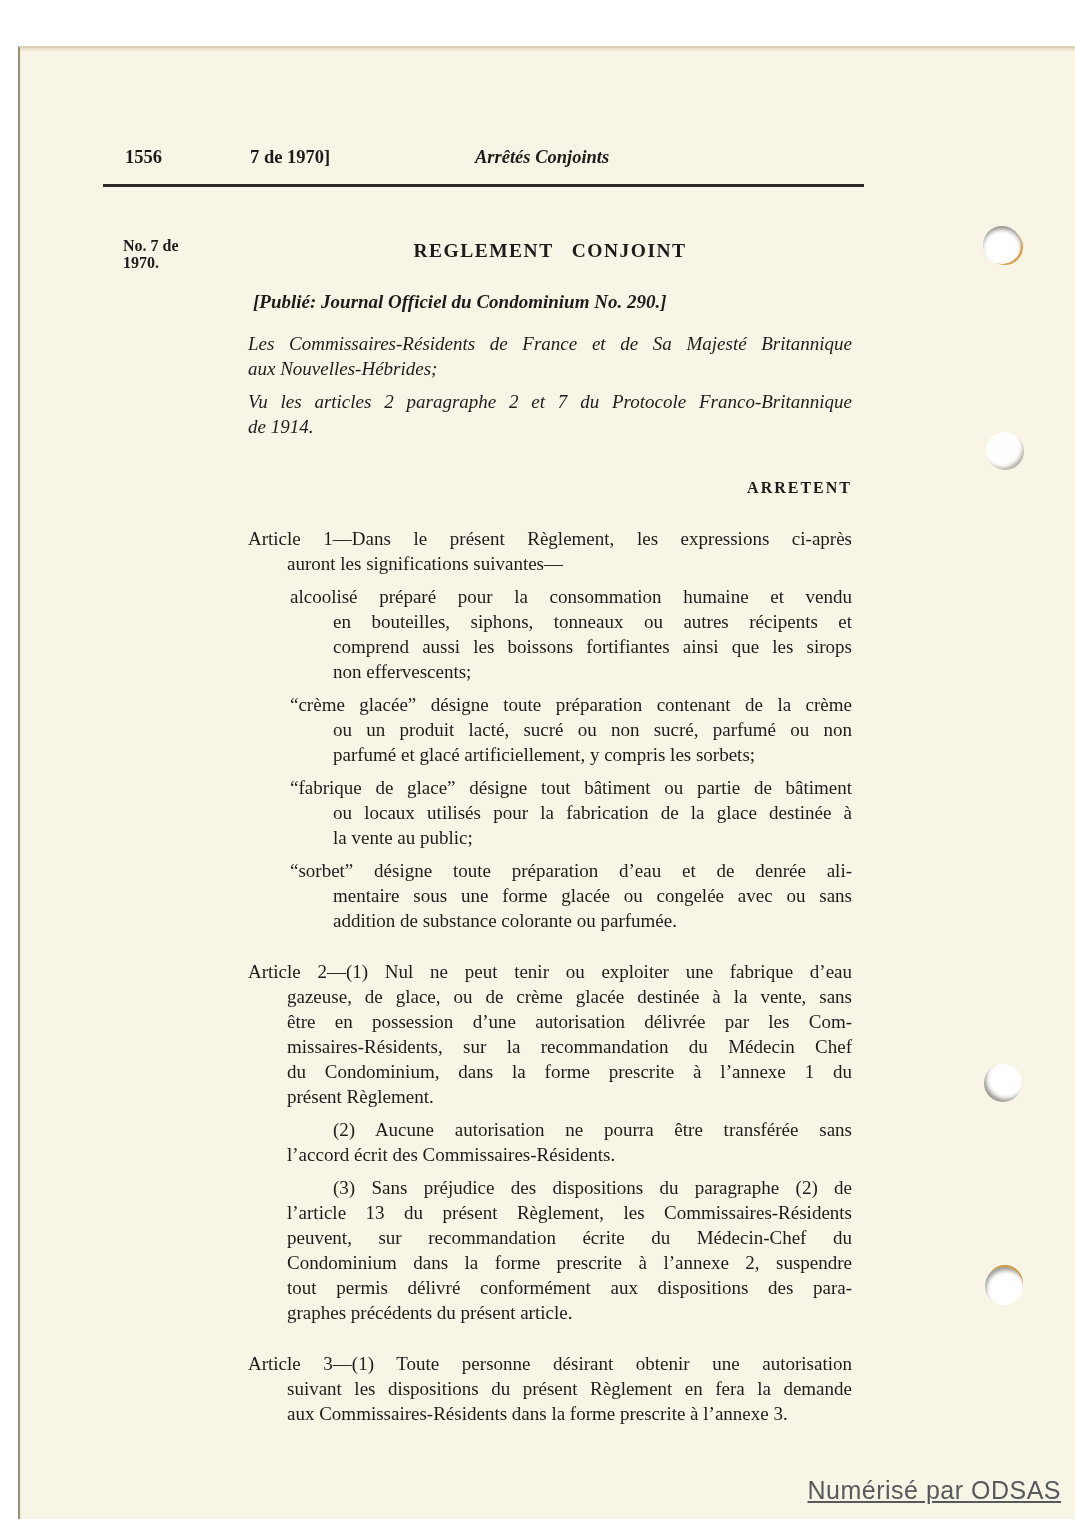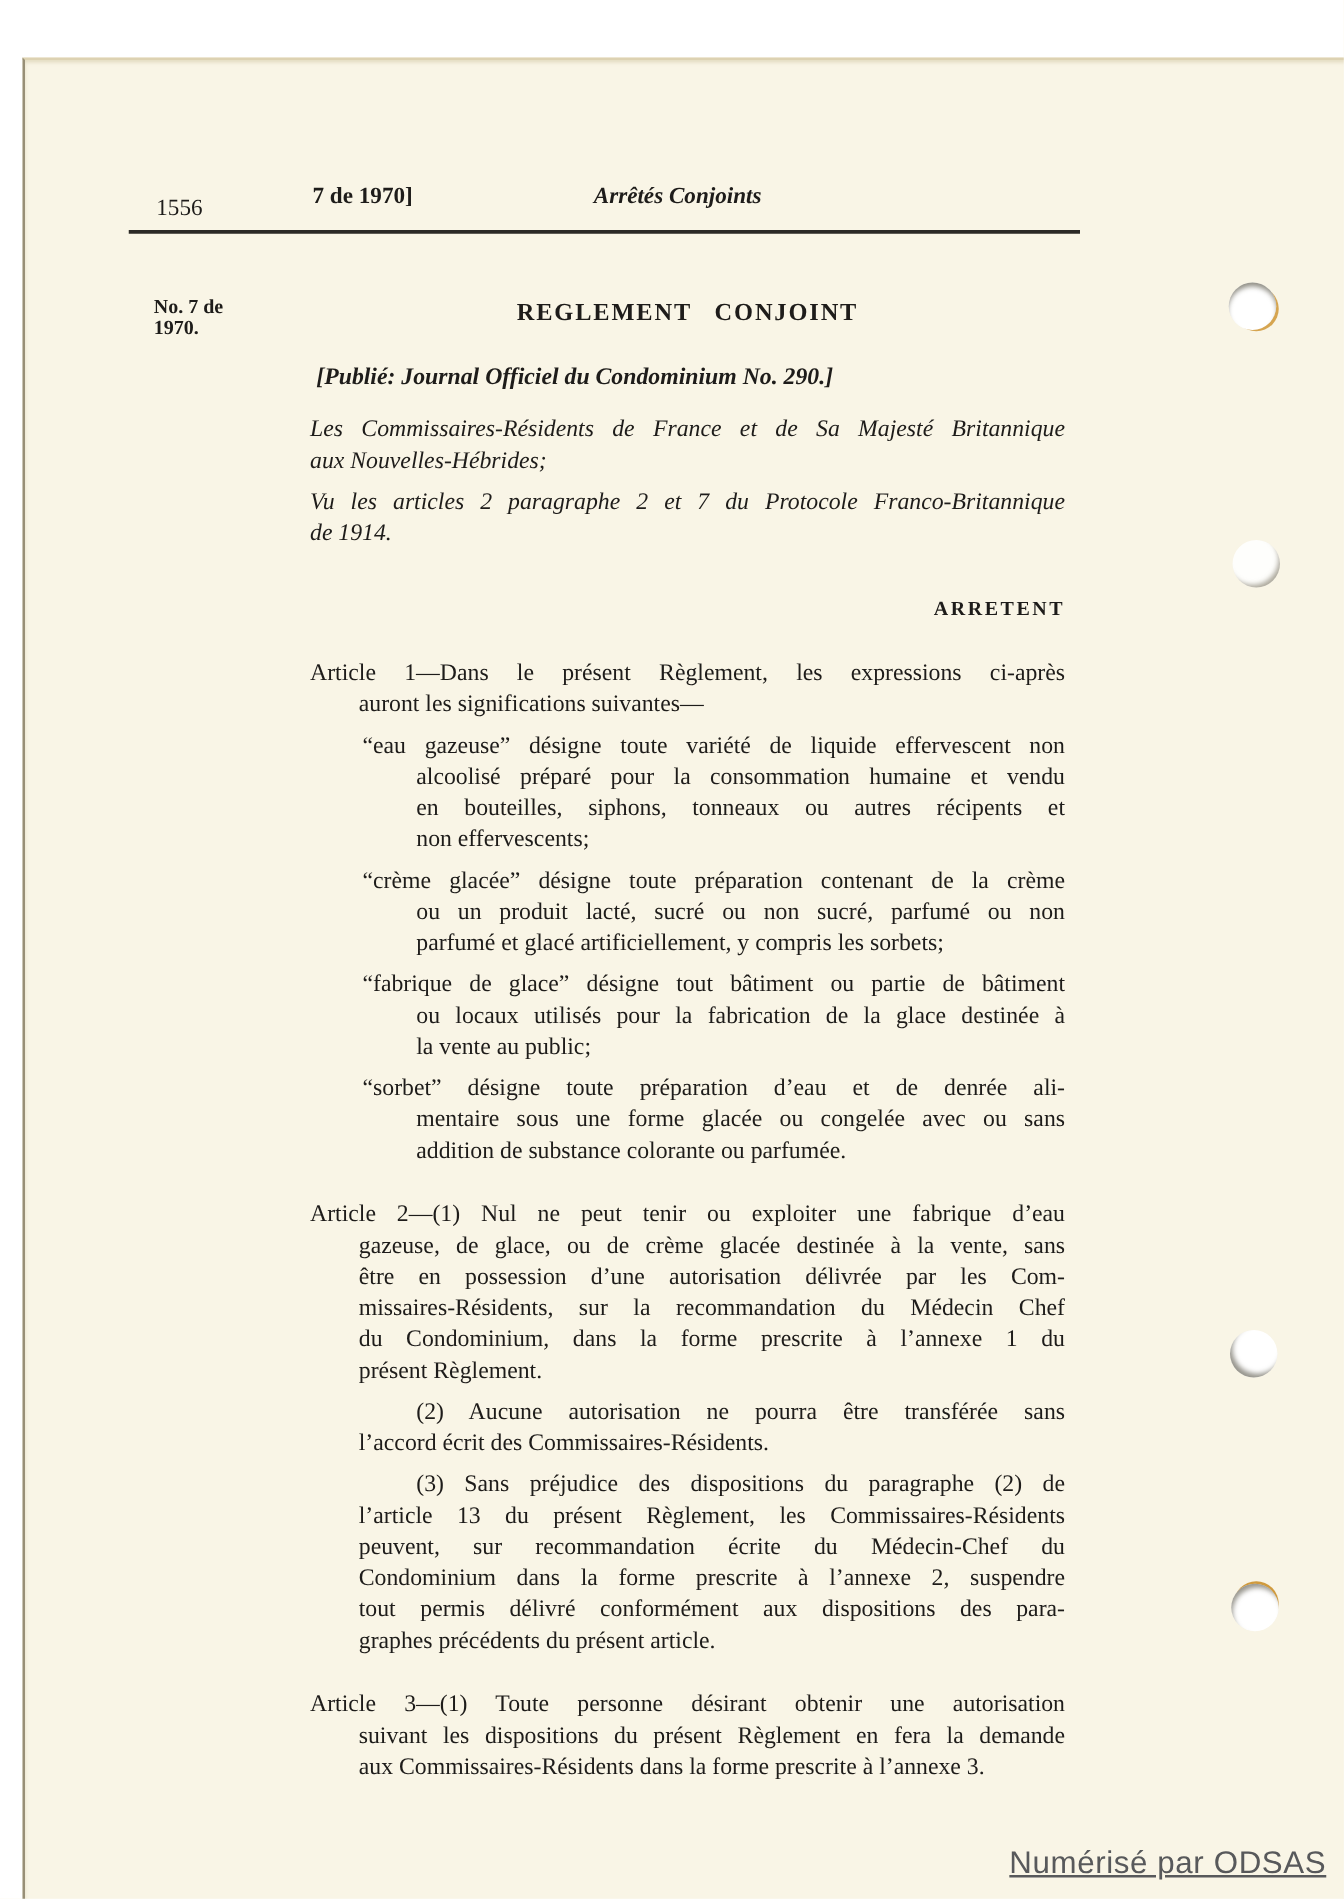--- a/index.html
+++ b/index.html
@@ -21,21 +21,21 @@
     position:absolute; width:38px; height:38px; border-radius:50%;
     background:#ffffff;
   }
   .hole-1 { left:983px; top:226px; box-shadow: inset 0 4px 4px -1px rgba(125,122,112,0.85), 3px 2px 0 -1px rgba(201,138,30,0.75); }
   .hole-2 { left:986px; top:432px; background:rgba(255,255,255,0.85); box-shadow: inset -3px -4px 4px -2px rgba(150,145,130,0.8); }
   .hole-3 { left:984px; top:1064px; box-shadow: inset 3px -4px 4px -1px rgba(125,122,112,0.8); }
   .hole-4 { left:985px; top:1267px; box-shadow: inset 2px 4px 4px -1px rgba(125,122,112,0.8), 1px -3px 0 -1px rgba(201,138,30,0.85); }
 
   
   .page-head { position:absolute; left:0; top:147px; width:1075px; height:24px; font-size:18.5px; }
-  .page-number   { position:absolute; left:125px; top:10px; }
+  .page-number   { position:absolute; left:125px; top:0;font-weight:bold; }
   .issue-number  { position:absolute; left:250px; top:0; font-weight:bold; }
   .running-title { position:absolute; left:475px; top:0; font-weight:bold; font-style:italic; }
   .head-rule { position:absolute; left:103px; top:184px; width:761px; height:3px; background:#2c2a26; }
 
   .margin-note {
     position:absolute; left:123px; top:237px; width:100px;
     font-weight:bold; font-size:16px; line-height:17px;
   }
 
   
@@ -107,23 +107,23 @@
       <div class="ln last">de 1914.</div>
     </div>
 
   <div class="section-heading">ARRETENT</div>
 
   <div class="para article">
       <div class="ln">Article 1—Dans le présent Règlement, les expressions ci-après</div>
       <div class="ln last">auront les significations suivantes—</div>
     </div>
   <div class="para definition">
-      <div class="ln">“eau gazeuse” désigne toute variété de liquide effervescent non</div>
       <div class="ln">alcoolisé préparé pour la consommation humaine et vendu</div>
       <div class="ln">en bouteilles, siphons, tonneaux ou autres récipents et</div>
+      <div class="ln">comprend aussi les boissons fortifiantes ainsi que les sirops</div>
       <div class="ln last">non effervescents;</div>
     </div>
   <div class="para definition">
       <div class="ln">“crème glacée” désigne toute préparation contenant de la crème</div>
       <div class="ln">ou un produit lacté, sucré ou non sucré, parfumé ou non</div>
       <div class="ln last">parfumé et glacé artificiellement, y compris les sorbets;</div>
     </div>
   <div class="para definition">
       <div class="ln">“fabrique de glace” désigne tout bâtiment ou partie de bâtiment</div>
       <div class="ln">ou locaux utilisés pour la fabrication de la glace destinée à</div>

